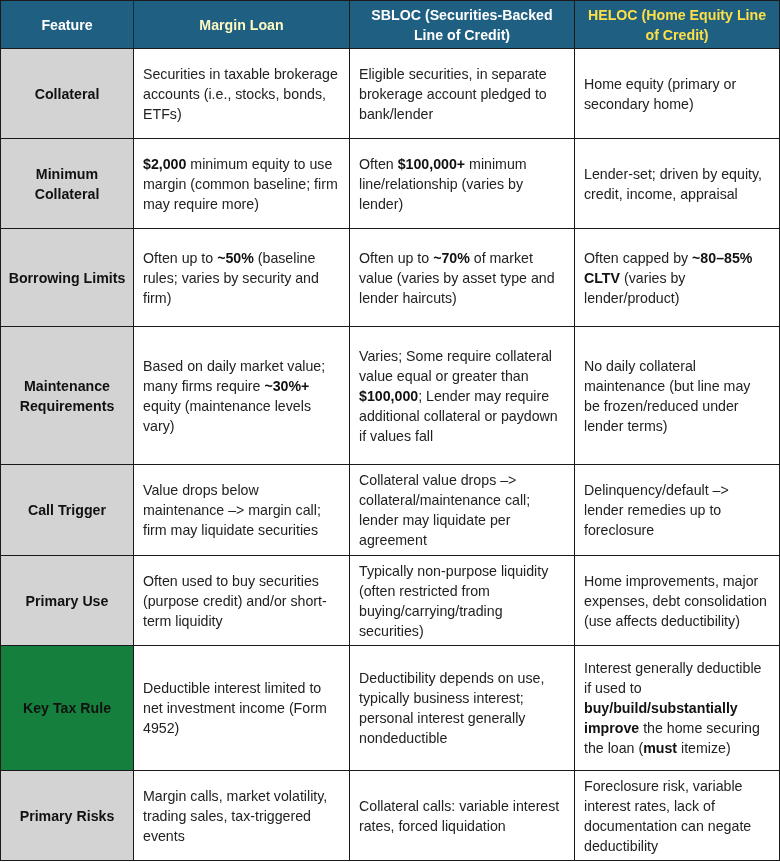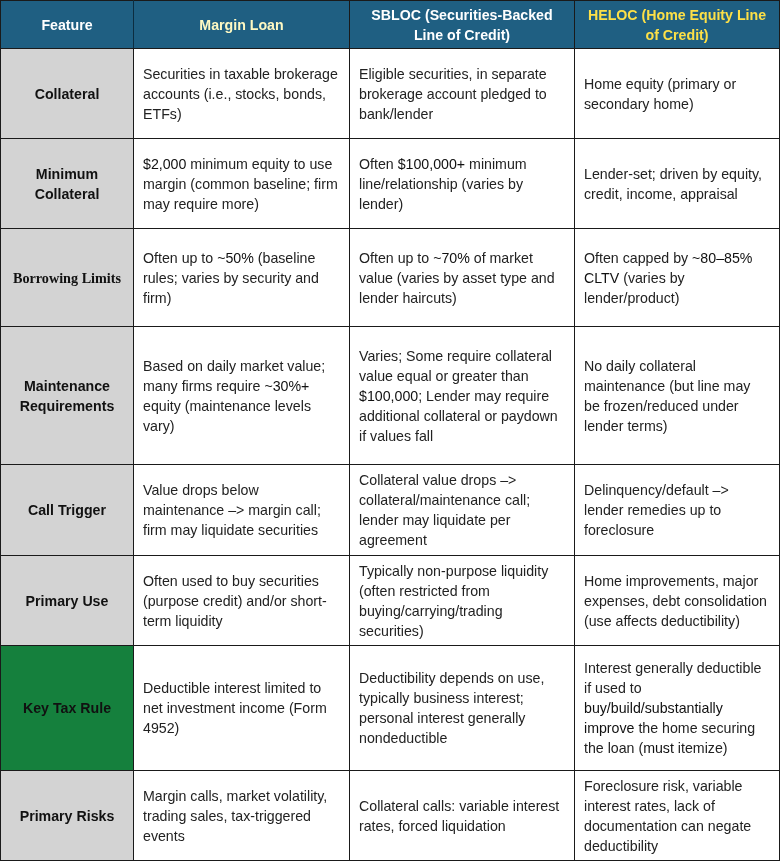--- a/index.html
+++ b/index.html
@@ -32,21 +32,21 @@
       font-weight: bold;
       text-align: center;
       color: #111111;
       padding: 2px 4px;
       margin-top: 8px;
     }
     table.cmp tbody td.cell {
       padding: 2px 9px;
       text-align: left;
     }
-    table.cmp b { font-weight: normal; color: #111111; }
+    table.cmp b { font-weight: bold; color: #111111; }
   </style>
 </head>
 <body>
 
 <table class="cmp">
   <colgroup>
     <col style="width:133px">
     <col style="width:216px">
     <col style="width:225px">
     <col style="width:205px">
@@ -66,21 +66,21 @@
       <td class="cell">Eligible securities, in separate brokerage account pledged to bank/lender</td>
       <td class="cell">Home equity (primary or secondary home)</td>
     </tr>
     <tr style="height:90px">
       <td class="feature" style="background: rgb(211, 211, 211);">Minimum Collateral</td>
       <td class="cell"><b>$2,000</b> minimum equity to use margin (common baseline; firm may require more)</td>
       <td class="cell">Often <b>$100,000+</b> minimum line/relationship (varies by lender)</td>
       <td class="cell">Lender-set; driven by equity, credit, income, appraisal</td>
     </tr>
     <tr style="height:98px">
-      <td class="feature" style="background: rgb(211, 211, 211); font-family: Liberation Serif, serif;">Borrowing Limits</td>
+      <td class="feature" style="background: rgb(211, 211, 211);">Borrowing Limits</td>
       <td class="cell">Often up to <b>~50%</b> (baseline rules; varies by security and firm)</td>
       <td class="cell">Often up to <b>~70%</b> of market value (varies by asset type and lender haircuts)</td>
       <td class="cell">Often capped by <b>~80–85% CLTV</b> (varies by lender/product)</td>
     </tr>
     <tr style="height:138px">
       <td class="feature" style="background: rgb(211, 211, 211);">Maintenance Requirements</td>
       <td class="cell">Based on daily market value; many firms require <b>~30%+</b> equity (maintenance levels vary)</td>
       <td class="cell">Varies; Some require collateral value equal or greater than <b>$100,000</b>; Lender may require additional collateral or paydown if values fall</td>
       <td class="cell">No daily collateral maintenance (but line may be frozen/reduced under lender terms)</td>
     </tr>

